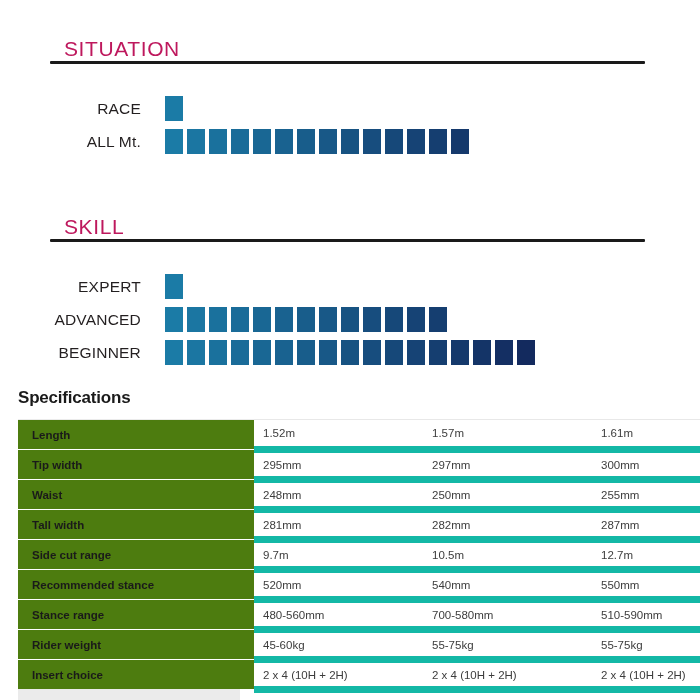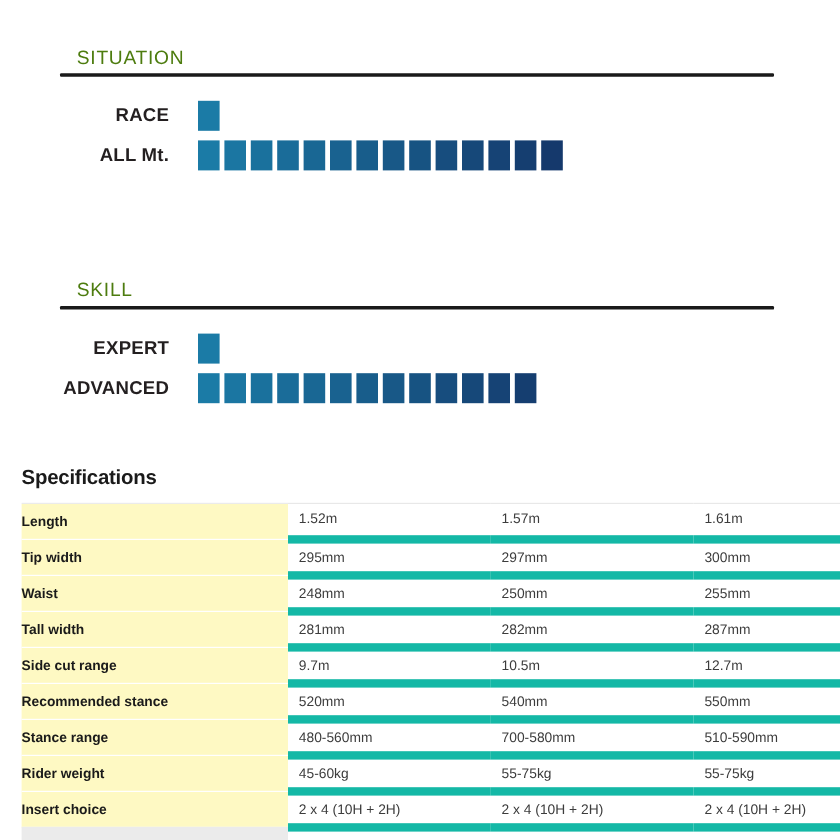--- a/index.html
+++ b/index.html
@@ -15,45 +15,44 @@
     position: relative;
   }
 
   
   .rating-block {
     position: absolute;
     left: 0;
     width: 700px;
   }
   #situation-block { top: 40px; }
-  #skill-block     { top: 234px; }
+  #skill-block     { top: 218px; }
 
   .section-head {
     position: relative;
     margin-left: 50px;
     width: 595px;
   }
   .section-title {
-    font-size: 16px;
+    font-size: 21px;
     letter-spacing: 0.6px;
-    color: #4d7c0f;
+    color: #be185d;
     font-family: "Liberation Sans", sans-serif;
     padding: 0 0 3px 14px;
     line-height: 18px;
   }
   .section-rule {
     height: 3px;
     background: #1a1a1a;
     width: 100%;
     border-radius: 1px;
   }
 
   .rating-rows {
-    margin-top: 16px;
-    font-weight: bold;
+    margin-top: 28px;
   }
   .rating-row {
     display: flex;
     align-items: center;
     height: 33px;
   }
   .rating-label {
     width: 165px;
     text-align: right;
     padding-right: 24px;
@@ -99,24 +98,24 @@
   }
   #specs-table td {
     font-size: 11.5px;
     color: #3c3c3c;
     vertical-align: middle;
     border-bottom: 7px solid #14b8a6;
     padding: 0;
   }
   #specs-table td.spec-label {
     width: 222px;
-    background: #fef9c3;
+    background: #4d7c0f;
     color: #1a1a1a;
     font-weight: bold;
-    padding-left: 0;
+    padding-left: 14px;
     border-bottom: 1px solid #ffffff;
   }
   #specs-table td.spec-val {
     width: 160px;
     padding-left: 9px;
   }
   #specs-table tr:first-child td.spec-label,
   #specs-table tr:first-child td.spec-val {
     border-top: 1px solid #e8e8e8;
   }
@@ -190,20 +189,42 @@
           <div class="bar" style="background: rgb(25, 98, 144);"></div>
           <div class="bar" style="background: rgb(24, 93, 139);"></div>
           <div class="bar" style="background: rgb(24, 88, 135);"></div>
           <div class="bar" style="background: rgb(23, 83, 130);"></div>
           <div class="bar" style="background: rgb(23, 77, 126);"></div>
           <div class="bar" style="background: rgb(22, 72, 121);"></div>
           <div class="bar" style="background: rgb(22, 67, 117);"></div>
           <div class="bar" style="background: rgb(21, 62, 112);"></div>
         </div>
       </div>
+      <div class="rating-row">
+        <div class="rating-label">BEGINNER</div>
+        <div class="bars">
+          <div class="bar" style="background: rgb(27, 123, 166);"></div>
+          <div class="bar" style="background: rgb(27, 118, 162);"></div>
+          <div class="bar" style="background: rgb(26, 113, 157);"></div>
+          <div class="bar" style="background: rgb(26, 108, 153);"></div>
+          <div class="bar" style="background: rgb(25, 103, 148);"></div>
+          <div class="bar" style="background: rgb(25, 98, 144);"></div>
+          <div class="bar" style="background: rgb(24, 93, 139);"></div>
+          <div class="bar" style="background: rgb(24, 88, 135);"></div>
+          <div class="bar" style="background: rgb(23, 83, 130);"></div>
+          <div class="bar" style="background: rgb(23, 77, 126);"></div>
+          <div class="bar" style="background: rgb(22, 72, 121);"></div>
+          <div class="bar" style="background: rgb(22, 67, 117);"></div>
+          <div class="bar" style="background: rgb(21, 62, 112);"></div>
+          <div class="bar" style="background: rgb(21, 57, 108);"></div>
+          <div class="bar" style="background: rgb(20, 52, 103);"></div>
+          <div class="bar" style="background: rgb(20, 47, 99);"></div>
+          <div class="bar" style="background: rgb(19, 42, 94);"></div>
+        </div>
+      </div>
     </div>
 </div>
 
 <div id="specs-heading">Specifications</div>
 <table id="specs-table">
   <tbody id="specs-body">
       <tr>
         <td class="spec-label">Length</td>
         <td class="spec-val">1.52m</td>
         <td class="spec-val">1.57m</td>

